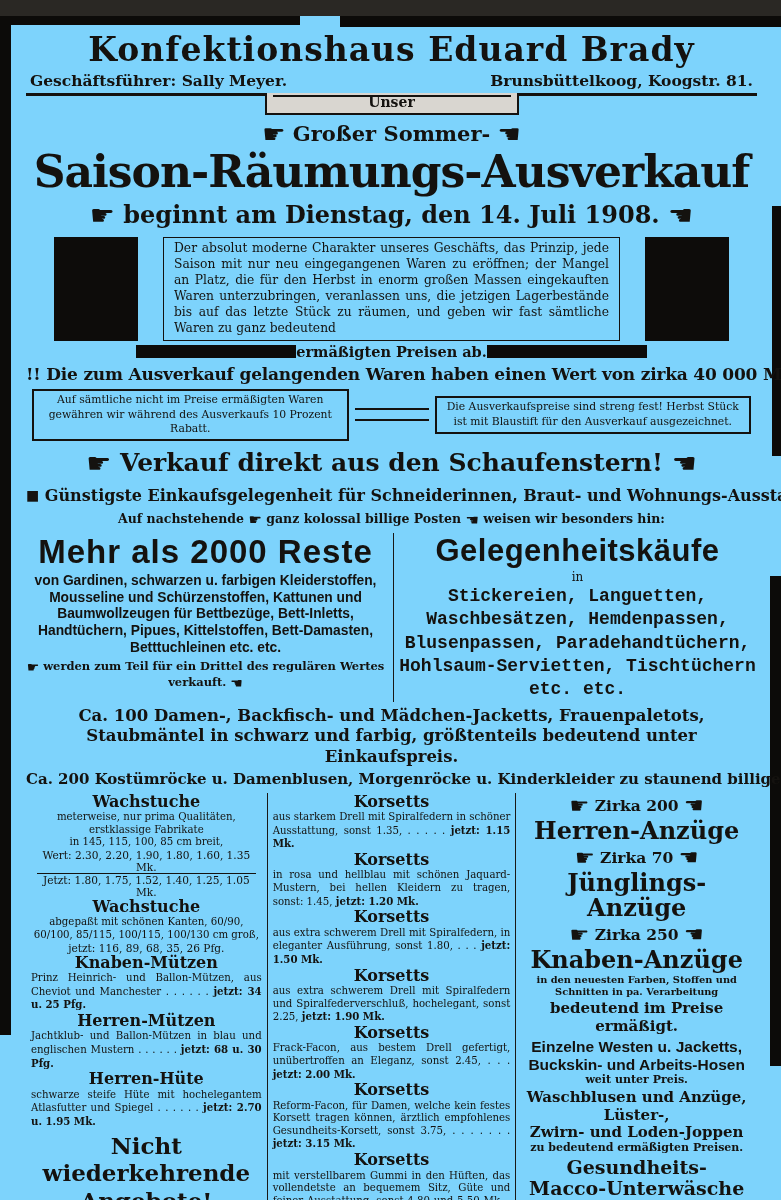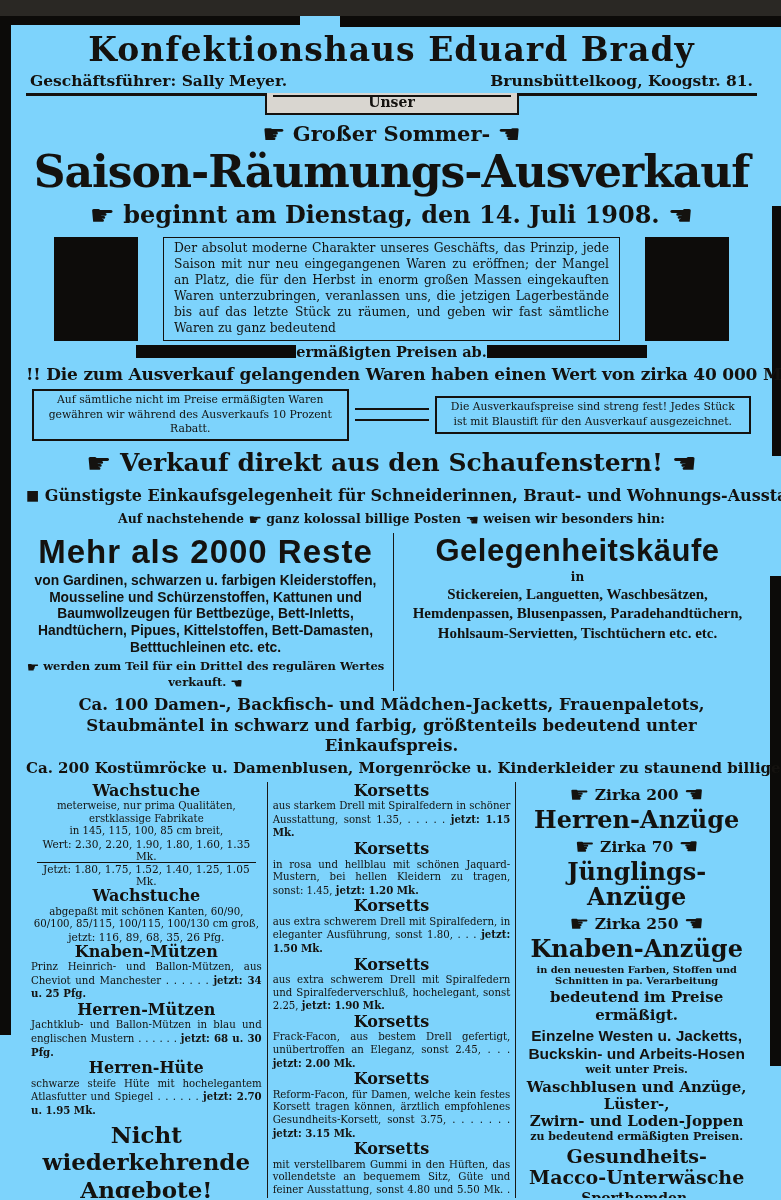--- a/index.html
+++ b/index.html
@@ -45,22 +45,22 @@
   .note-line .hand{font-size:15px;}
   
   .twocol{display:flex;margin-top:4px;}
   .twocol .colL{width:50%;padding-right:8px;}
   .twocol .colR{width:50%;border-left:1.5px solid #1a1815;padding-left:4px;}
   .reste-title{font-family:"Liberation Sans",sans-serif;font-size:33px;font-weight:700;letter-spacing:1px;}
   .reste-body{font-family:"Liberation Sans",sans-serif;font-size:13.8px;font-weight:700;line-height:1.22;margin-top:2px;}
   .reste-note{font-size:11.5px;font-weight:700;margin-top:2px;}
   .reste-note .hand{font-size:14px;}
   .geleg-title{font-family:"Liberation Sans",sans-serif;font-size:31px;font-weight:700;letter-spacing:0.5px;}
-  .geleg-in{font-size:12px;font-weight:700;margin-top:1px;}
-  .geleg-body{font-family:Liberation Serif, serif;font-size:15px;font-weight:700;line-height:1.3;margin-top:1px;}
+  .geleg-in{font-size:12px;font-weight:400;margin-top:1px;}
+  .geleg-body{font-family:Liberation Mono, monospace;font-size:18px;font-weight:700;line-height:1.3;margin-top:1px;}
   .ca1{font-size:16.5px;font-weight:700;line-height:1.25;margin-top:4px;}
   .ca2{font-size:15px;font-weight:700;margin-top:2px;}
   
   .threecol{display:flex;margin-top:5px;height:416px;}
   .threecol .col{overflow:hidden;padding:0 5px;}
   .col1{width:33%;}
   .col2{width:34%;border-left:1.5px solid #1a1815;border-right:1.5px solid #1a1815;}
   .col3{width:33%;}
   .item-title{font-size:16px;font-weight:700;text-align:center;line-height:1.15;}
   .item-body{font-size:10.2px;line-height:1.24;text-align:justify;}
@@ -132,21 +132,21 @@
       <div class="bar"></div>
       <div class="txt">ermäßigten Preisen ab.</div>
       <div class="bar"></div>
     </div>
 
     <div class="value-line c nw">!! Die zum Ausverkauf gelangenden Waren haben einen Wert von zirka 40 000 Mark !!</div>
 
     <div class="boxes-row">
       <div class="info-box">Auf sämtliche nicht im Preise ermäßigten Waren gewähren wir während des Ausverkaufs 10 Prozent Rabatt.</div>
       <div class="connector"></div>
-      <div class="info-box">Die Ausverkaufspreise sind streng fest! Jedes Stück ist mit Blaustift für den Ausverkauf ausgezeichnet.</div>
+      <div class="info-box">Die Ausverkaufspreise sind streng fest! Herbst Stück ist mit Blaustift für den Ausverkauf ausgezeichnet.</div>
     </div>
 
     <div class="verkauf c">
       <span class="hand">☛</span>
       <span>Verkauf direkt aus den Schaufenstern!</span>
       <span class="hand">☚</span>
     </div>
 
     <div class="guenstig c nw">
       <span class="sq">■</span>

